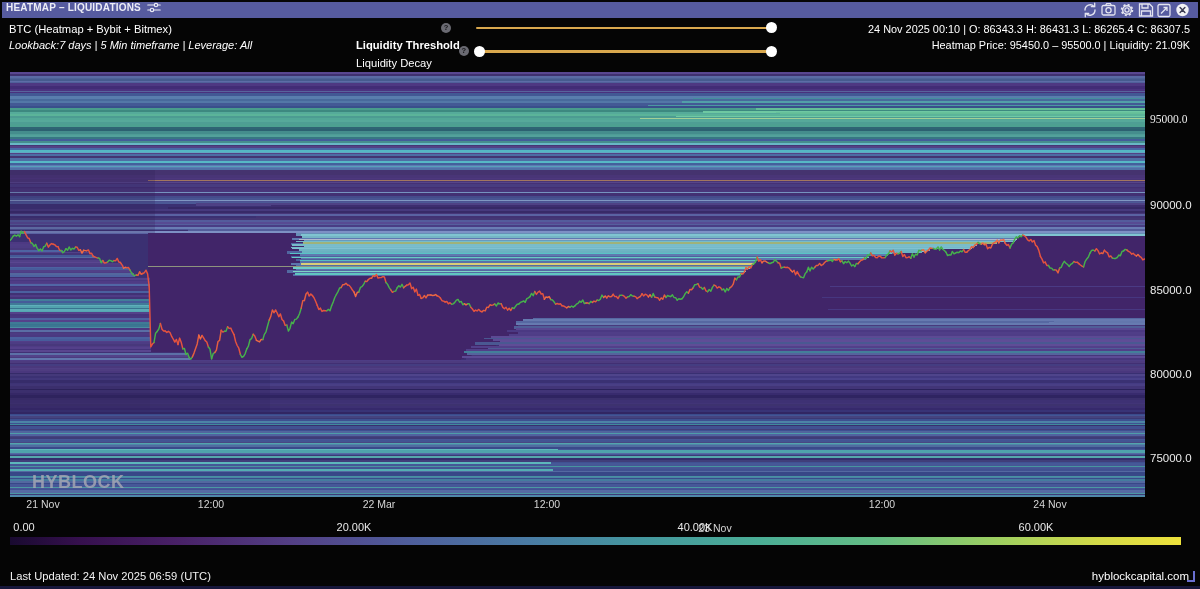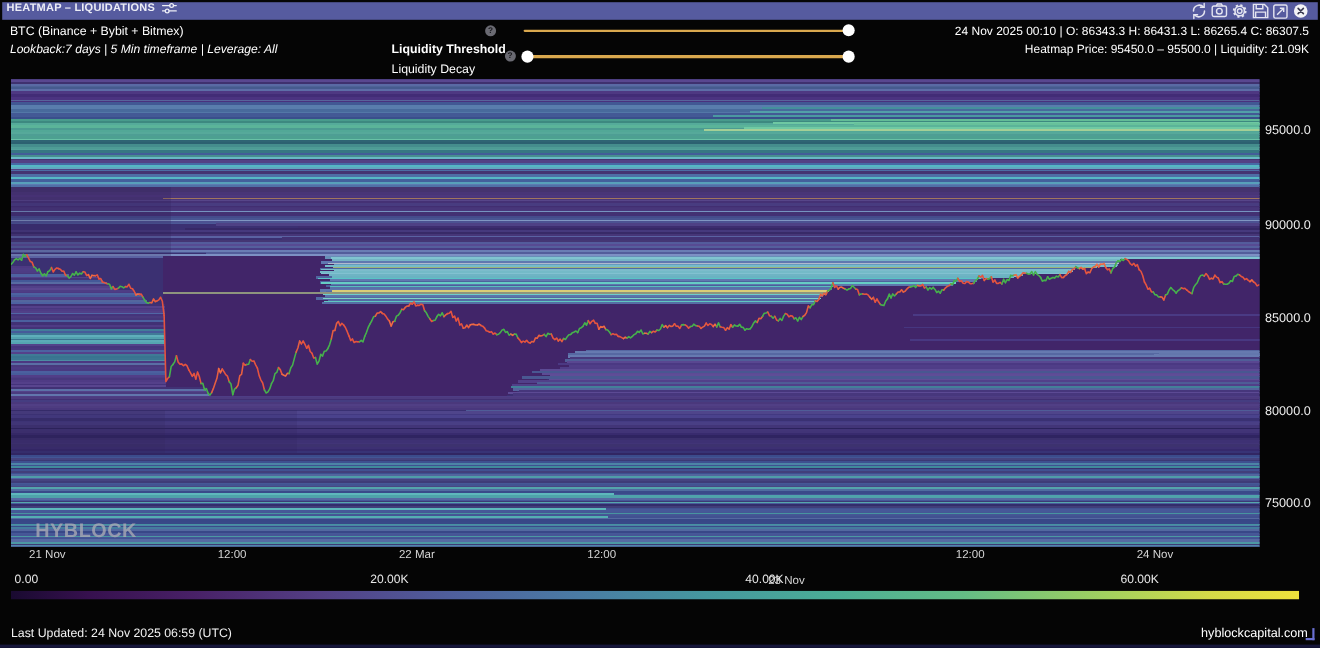--- a/index.html
+++ b/index.html
@@ -68,21 +68,21 @@
 </g>
 <g stroke="#e3e4f0" fill="none" stroke-width="1.3">
 <rect x="78" y="4.5" width="12" height="12" rx="1.5"></rect>
 <path d="M81 13.5 l6 -6 M87 11 v-3.5 h-3.5"></path>
 </g>
 <circle cx="102.5" cy="10" r="6.2" fill="#f2f2f6"></circle>
 <path d="M100.1 7.6 l4.8 4.8 M104.9 7.6 l-4.8 4.8" stroke="#3a3a52" stroke-width="1.45" stroke-linecap="round"></path>
 </svg>
     </span>
 </div>
-<div id="info-l1">BTC (Binance + Bybit + Bitmex)</div>
+<div id="info-l1">BTC (Heatmap + Bybit + Bitmex)</div>
 <div id="info-l2">Lookback:7 days | 5 Min timeframe | Leverage: All</div>
 <div class="slabel" style="left:356px; top:21px;margin-top:36px;">Liquidity Decay</div>
 <div class="qmark" style="left:441px; top:23px;">?</div>
 <div class="track" style="left:476px; top:26.7px; width:295px;"></div>
 <div class="knob" style="left:765.5px; top:22.4px;"></div>
 <div class="slabel" style="left:356px; top:39px;font-weight:bold;">Liquidity Threshold</div>
 <div class="qmark" style="left:458.7px; top:46.3px;">?</div>
 <div class="track" style="left:480px; top:50.3px; width:291px;"></div>
 <div class="knob" style="left:474px; top:45.8px;"></div>
 <div class="knob" style="left:765.5px; top:45.8px;"></div>
@@ -671,21 +671,21 @@
 <path d="M1108.8,183.2 L1110.4,183.8 L1112.0,179.4 L1113.6,178.9" stroke="#46b14c"></path>
 <path d="M1113.6,178.9 L1115.2,177.4 L1116.8,177.9" stroke="#46b14c"></path>
 <path d="M1116.8,177.9 L1118.4,179.4 L1120.0,180.1 L1121.6,182.0" stroke="#e5533f"></path>
 <path d="M1121.6,182.0 L1123.2,181.3 L1124.8,182.9 L1126.4,184.0" stroke="#e5533f"></path>
 <path d="M1126.4,184.0 L1128.0,182.4 L1129.6,184.4" stroke="#ef6a44"></path>
 <path d="M1129.6,184.4 L1131.2,185.4 L1132.8,187.9 L1134.5,187.0" stroke="#e5533f"></path>
 </g>
 <text x="22" y="416" font-family="Liberation Sans, sans-serif" font-size="18" font-weight="bold" fill="#a8a9b4" opacity="0.8" letter-spacing="0.5">HYBLOCK</text>
 </svg>
   </div>
-<div class="ylab" style="top:113px;">95000.0</div>
+<div class="ylab" style="top:113px;font-family:Liberation Serif, serif;">95000.0</div>
 <div class="ylab" style="top:199px;">90000.0</div>
 <div class="ylab" style="top:283.5px;text-align:center;">85000.0</div>
 <div class="ylab" style="top:367.5px;">80000.0</div>
 <div class="ylab" style="top:452px;">75000.0</div>
 <div class="xlab" style="left:43px;">21 Nov</div>
 <div class="xlab" style="left:211px;">12:00</div>
 <div class="xlab" style="left:379px;">22 Mar</div>
 <div class="xlab" style="left:547px;">12:00</div>
 <div class="xlab" style="left:715px;margin-top:24px;">23 Nov</div>
 <div class="xlab" style="left:882px;">12:00</div>

